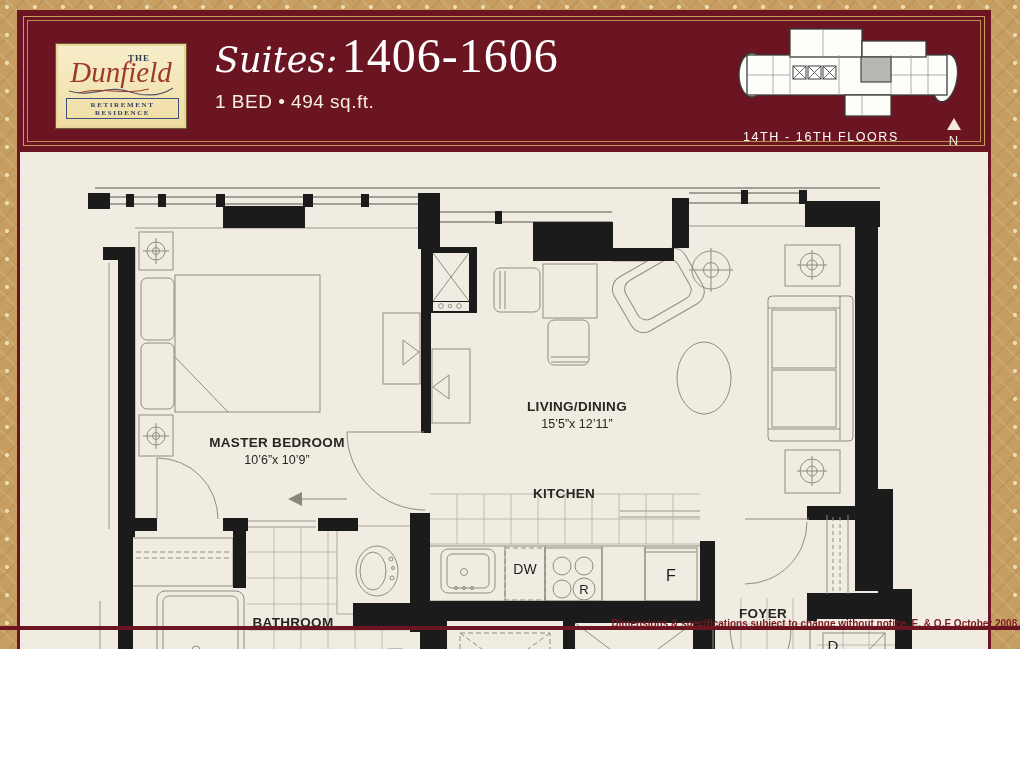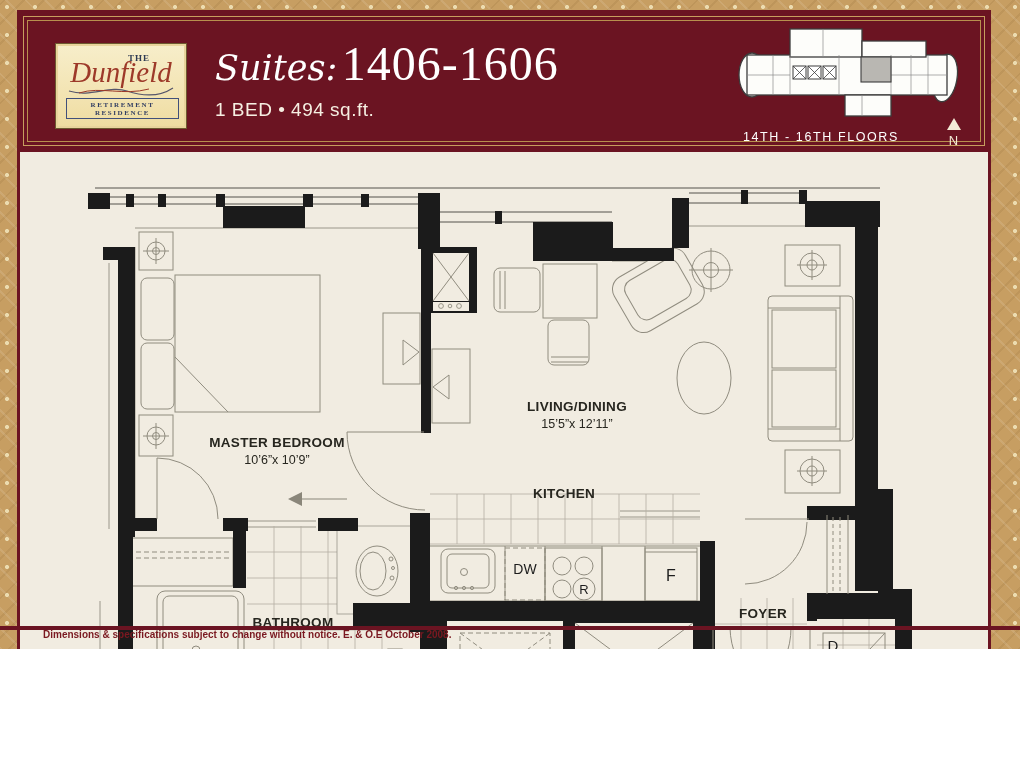--- a/index.html
+++ b/index.html
@@ -18,36 +18,36 @@
   .logo{position:absolute;left:38px;top:33px;width:130px;height:84px;
     background:linear-gradient(180deg,#f7eecb 0%,#f2e2ae 70%,#eedca0 100%);
     border:1px solid #6d5a30;box-shadow:inset 0 0 0 2px #e8d49c;text-align:center;}
   .logo-the{position:absolute;top:9px;left:72px;font-family:"Liberation Serif",serif;
     font-size:9px;letter-spacing:1px;color:#2e3a52;font-weight:bold;}
   .logo-name{margin-top:13px;font-family:Liberation Serif, serif;font-style:italic;
     font-size:29px;color:#9d3929;line-height:30px;}
   .logo-flourish{display:block;margin:-2px auto 0 auto;}
   .logo-strip{margin:1px 7px 0 10px;border:1px solid #41507a;font-family:"Liberation Serif",serif;
     font-size:7px;letter-spacing:1.6px;color:#333f63;padding:2px 0 1px 0;font-weight:bold;}
-  .title-block{position:absolute;left:198px;top:26px;color:#fff;}
+  .title-block{position:absolute;left:198px;top:18px;color:#fff;}
   .title-line{white-space:nowrap;}
   .title-script{font-family:"DejaVu Serif",serif;font-style:italic;font-size:35px;}
   .title-numbers{font-family:"Liberation Serif",serif;font-size:48px;letter-spacing:1px;}
   .subtitle{margin-top:8px;font-size:19px;letter-spacing:0.5px;color:#f6efe2;}
   .keyplan-block{position:absolute;top:12px;right:26px;width:232px;height:124px;}
   .keyplan-caption{position:absolute;left:10px;bottom:2px;font-size:12.5px;letter-spacing:1.6px;
     color:#ffffff;}
   .north{position:absolute;right:0;bottom:0;width:22px;text-align:center;color:#fff;}
   .north-n{font-size:13px;letter-spacing:1px;color:#f3ead6;line-height:11px;}
   
   .content{position:absolute;left:17px;top:152px;width:974px;height:605px;box-sizing:border-box;
     background:#f1ece1;border-left:3px solid #6b1422;border-right:3px solid #6b1422;}
   
   .footer-rule{position:absolute;left:0;right:0;bottom:19px;height:4px;background:#6b1422;}
-  .footer{position:absolute;left:0;right:0;bottom:4px;height:19px;text-align:left;padding-left:43px;}
+  .footer{position:absolute;left:0;right:0;bottom:15px;height:19px;text-align:right;padding-left:43px;}
   .footer-text{font-size:10px;color:#7a1820;line-height:18px;font-weight:bold;}
   svg text{font-family:"Liberation Sans",sans-serif;}
   .roomlabel{font-size:13.5px;font-weight:bold;fill:#27261f;letter-spacing:0.3px;}
   .dimlabel{font-size:12.5px;fill:#27261f;}
   .appl{font-size:15px;fill:#1d1d1d;}
 </style>
 </head>
 <body>
 
 <div class="page">

